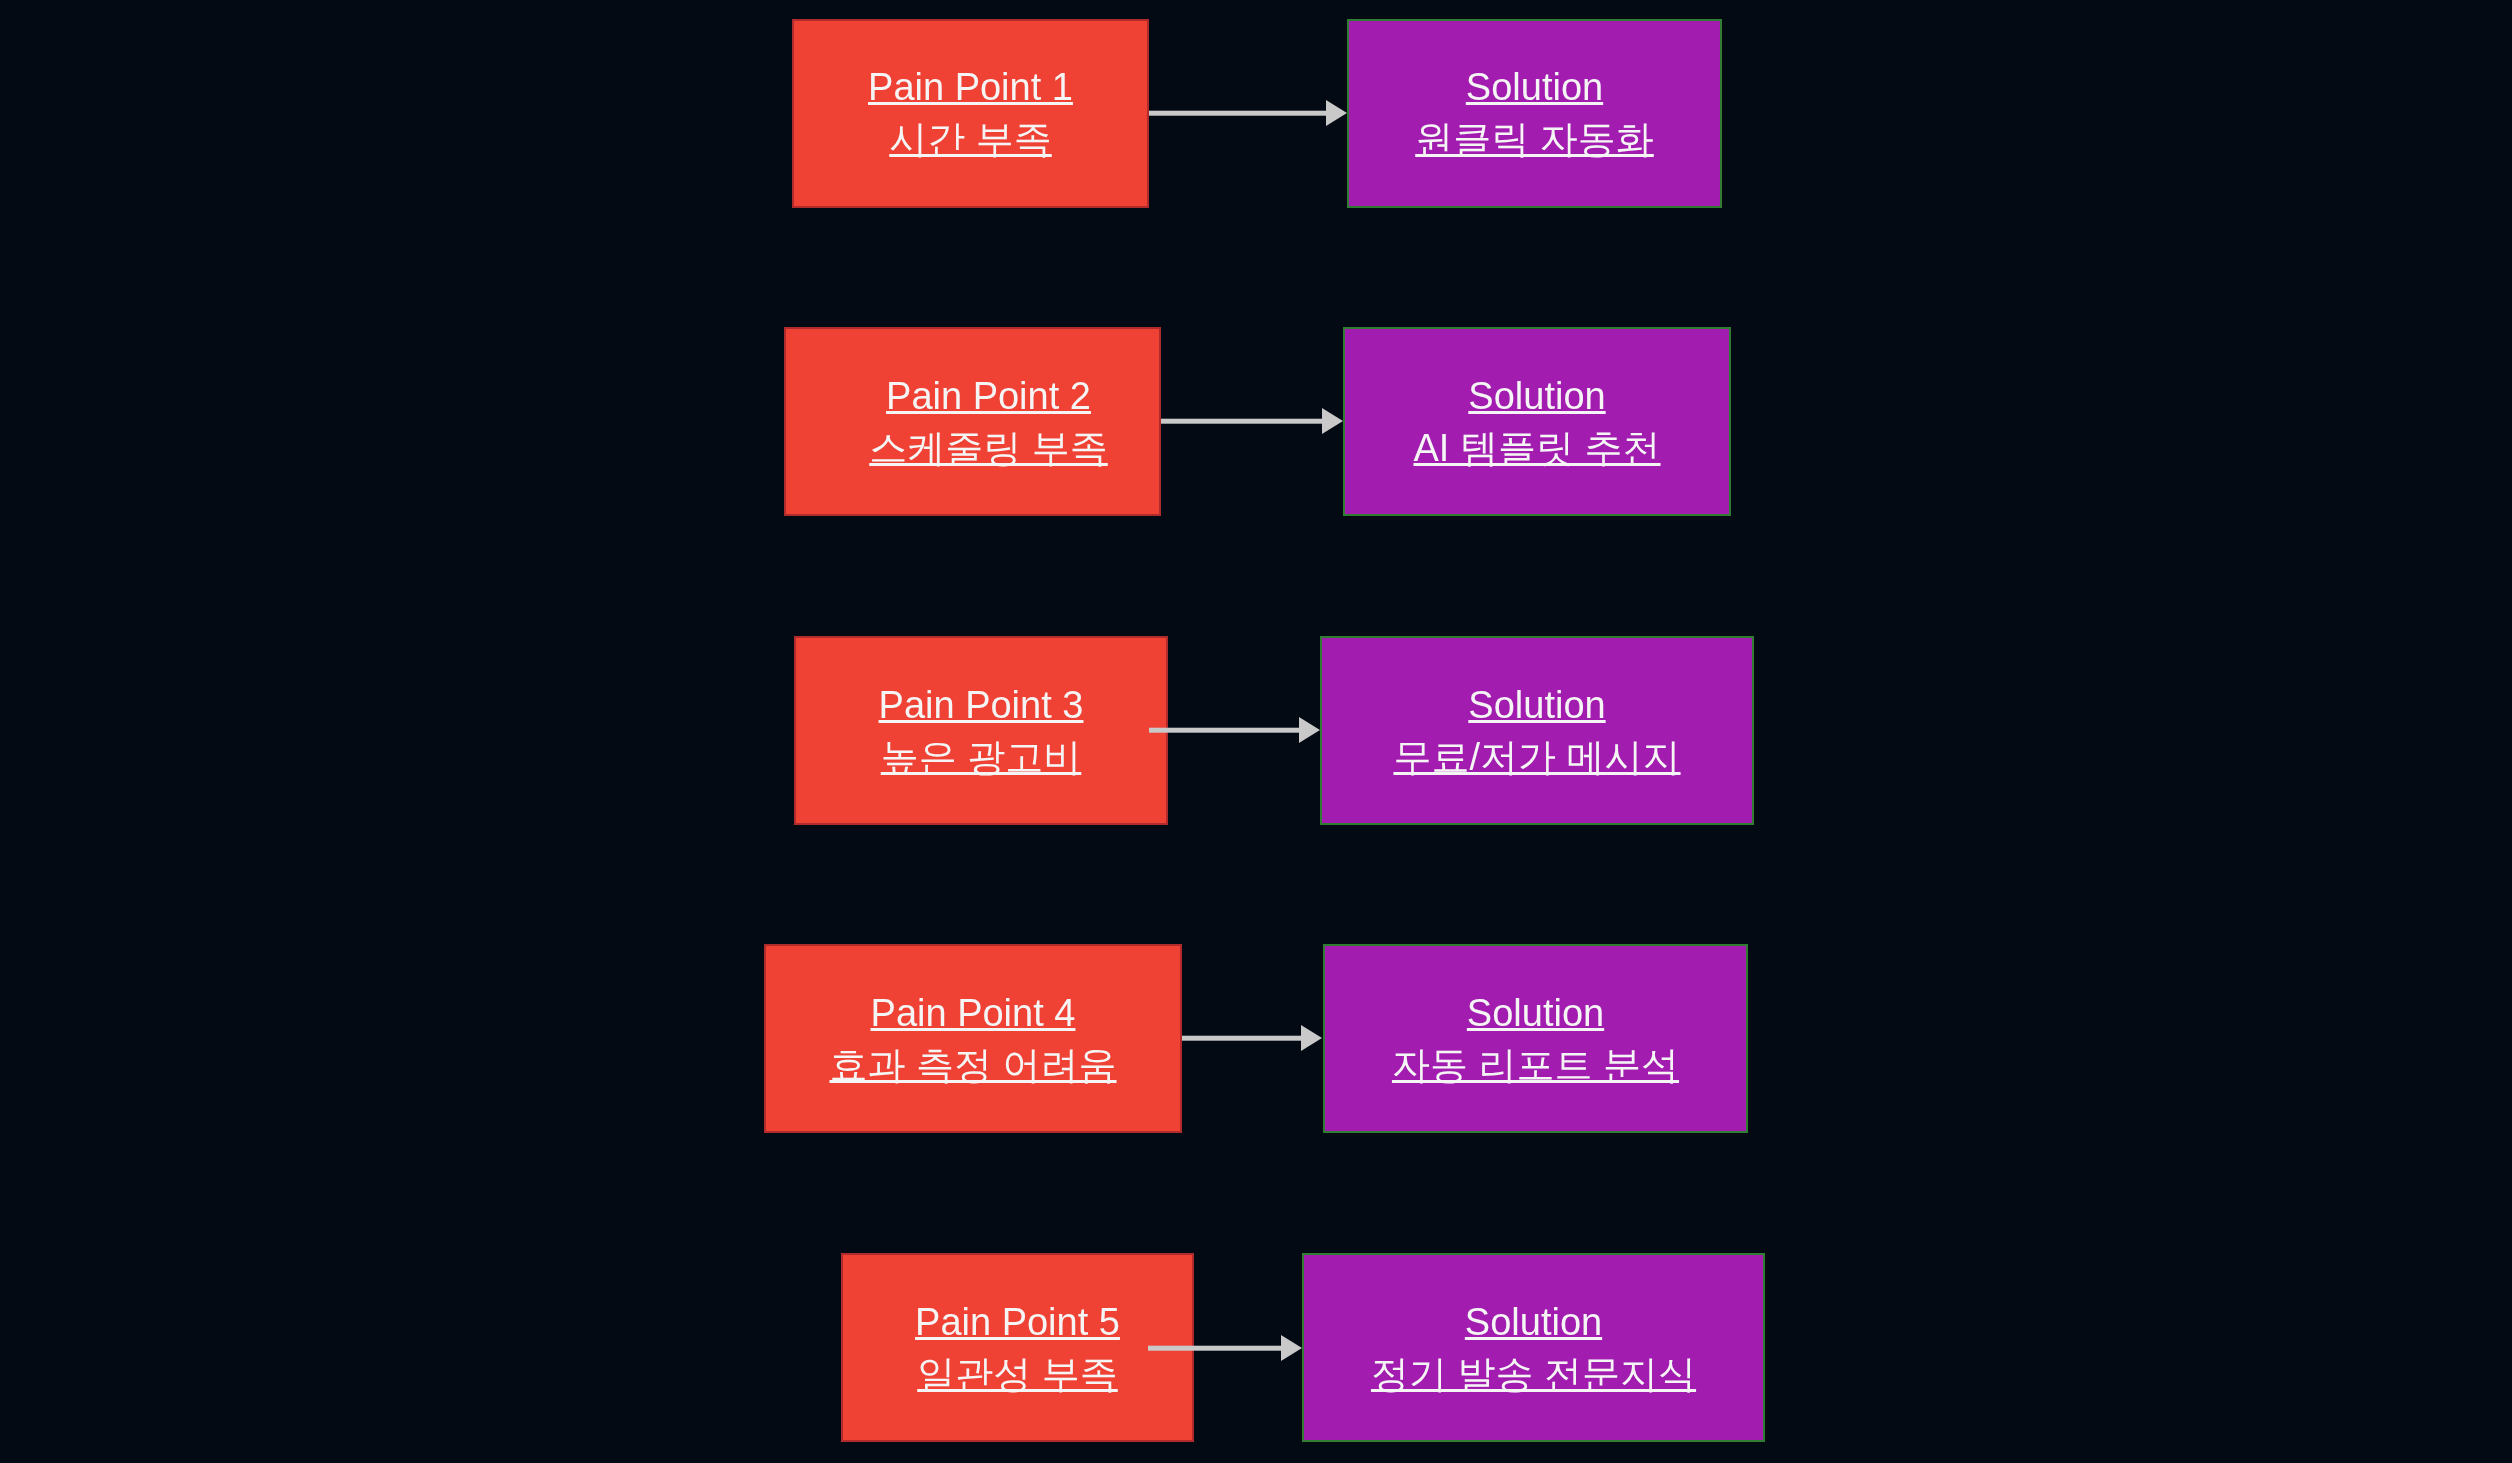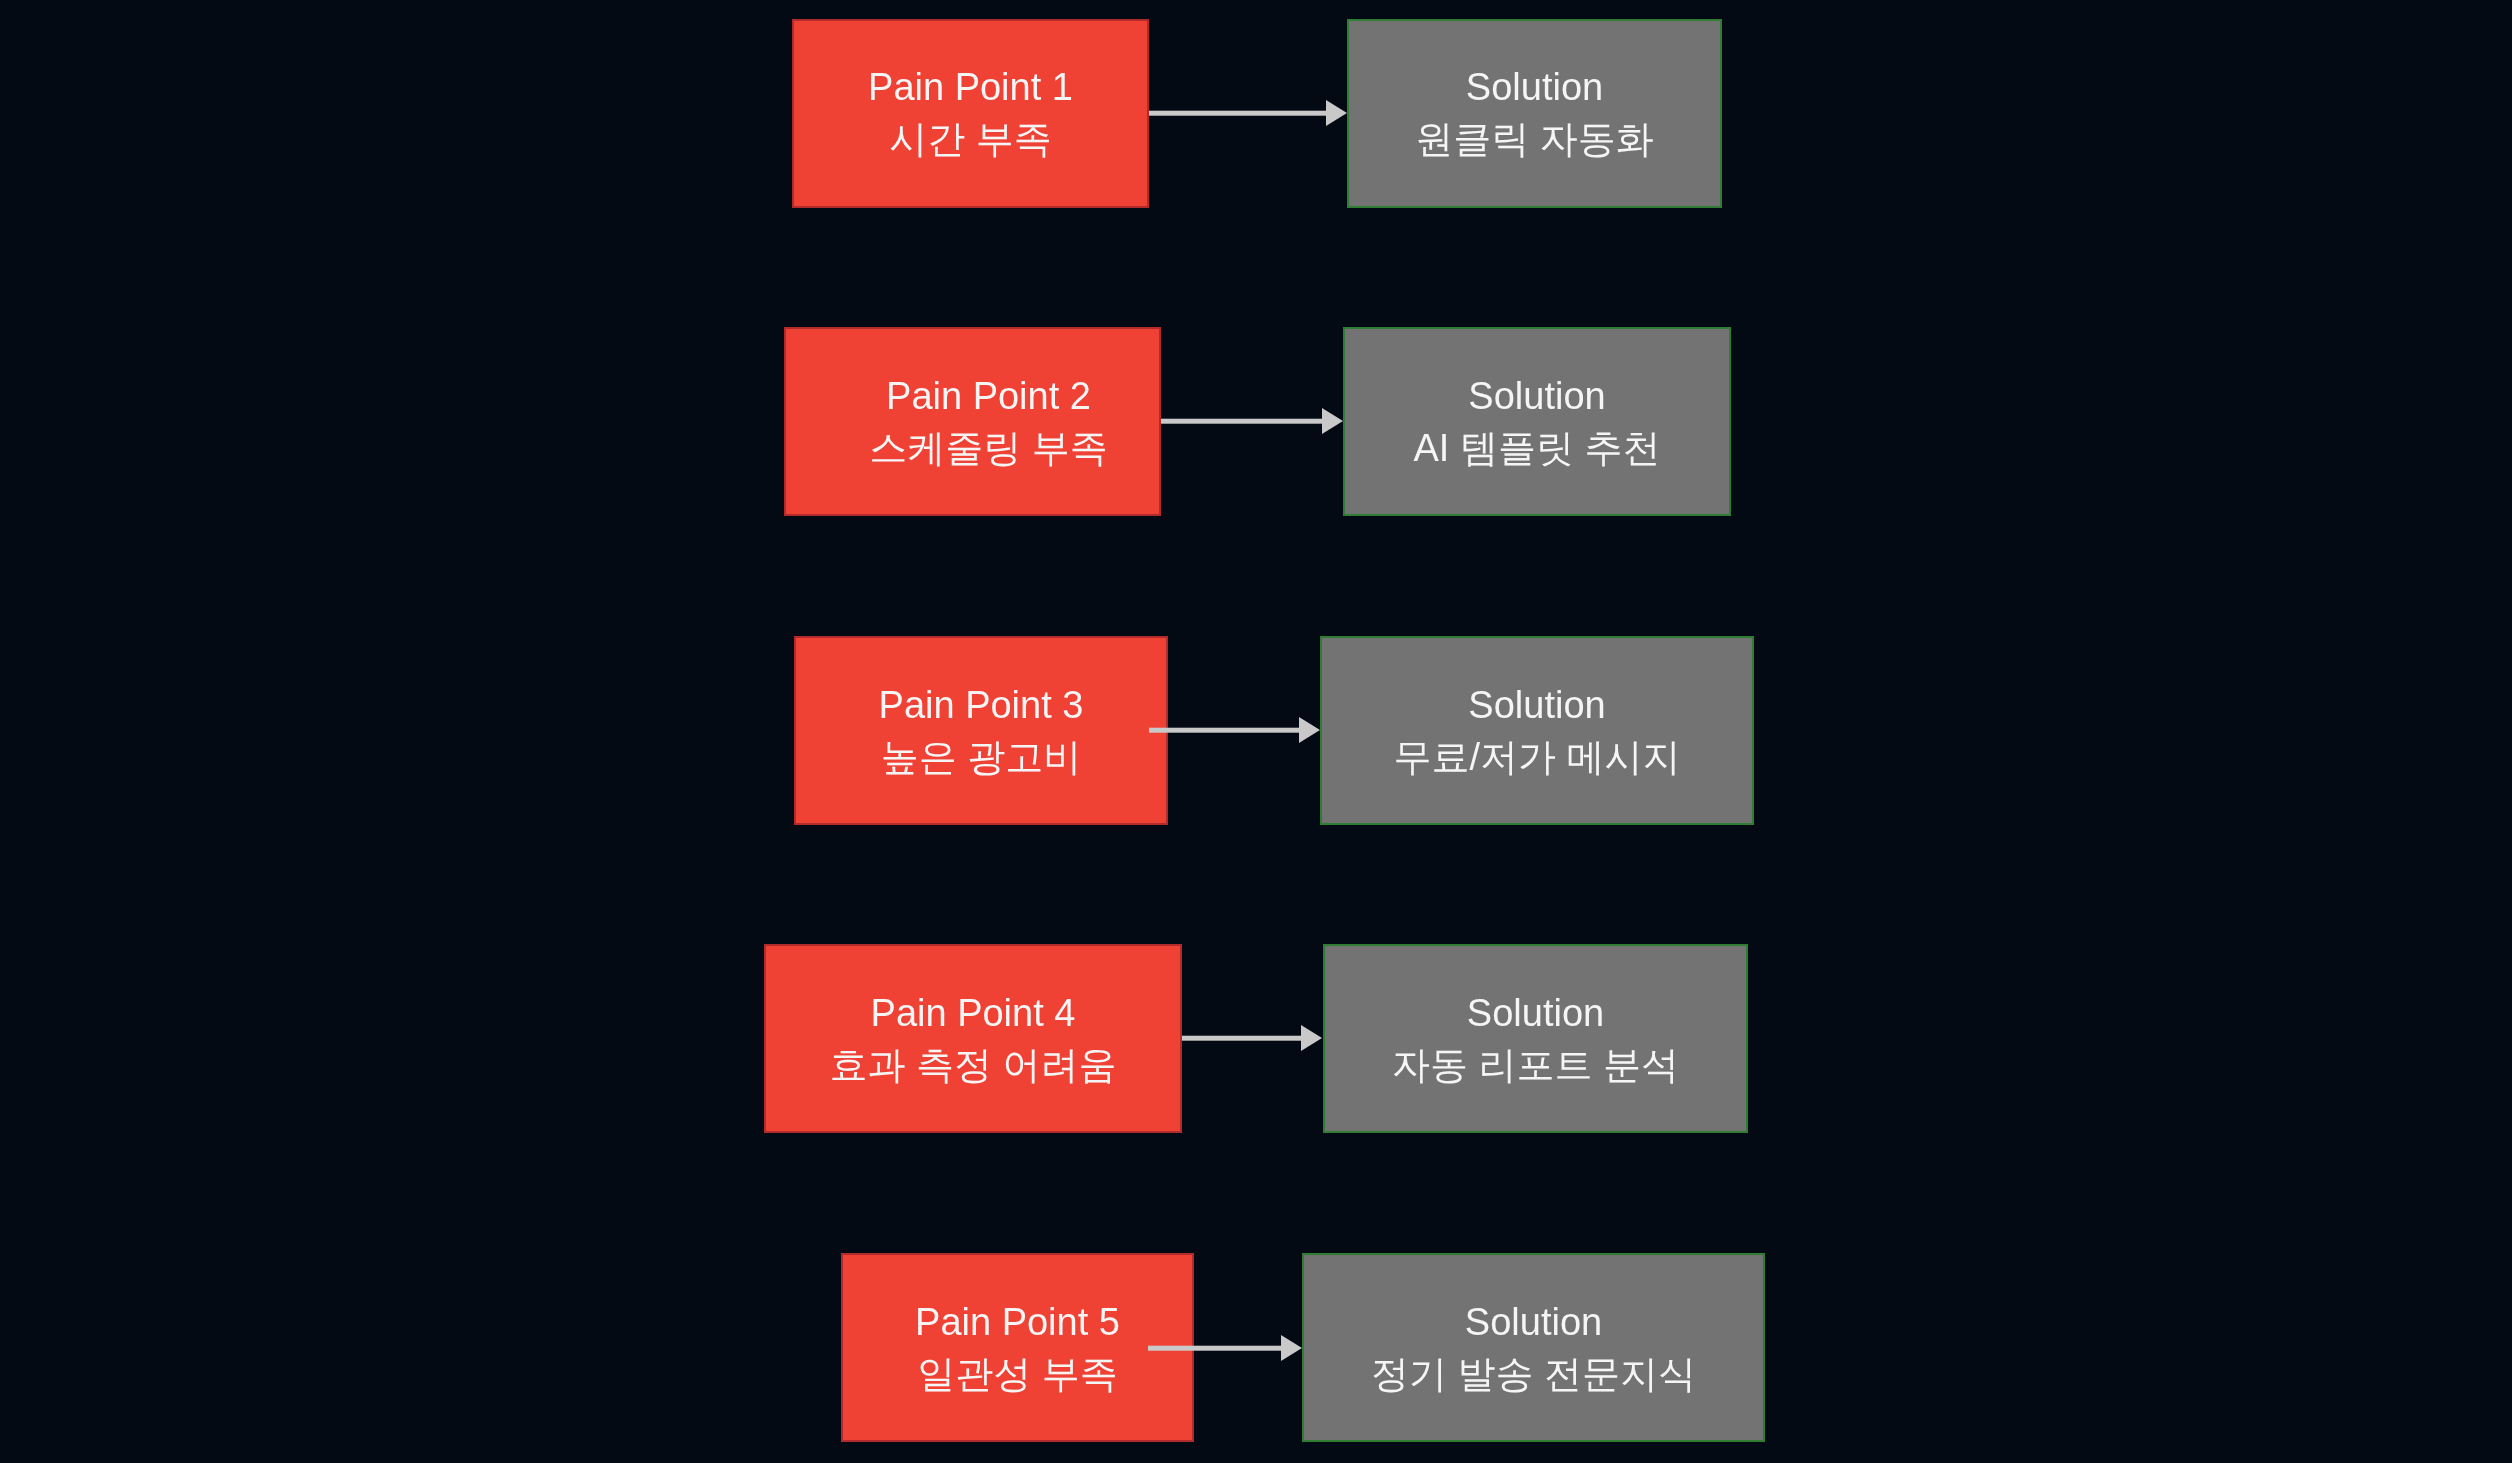--- a/index.html
+++ b/index.html
@@ -23,27 +23,27 @@
     flex-direction: column;
     align-items: center;
     justify-content: center;
     gap: 14px;
     text-align: center;
     color: #f5f5f5;
     font-size: 38px;
     line-height: 1.0;
     white-space: nowrap;
   }
-  .node .node-title, .node .node-sub { padding: 0 9.2px; }
+  .node .node-title, .node .node-sub { padding: 0 9.2px; text-decoration: underline; }
   .pain {
     background: #ef4134;
     border: 2.8px solid #b22b2c;
   }
   .solution {
-    background: #737373;
+    background: #a21caf;
     border: 2.8px solid #2e7d32;
   }
   .connector {
     position: absolute;
     height: 28px;
   }
   .connector .shaft {
     position: absolute;
     left: 0;
     top: 50%;

